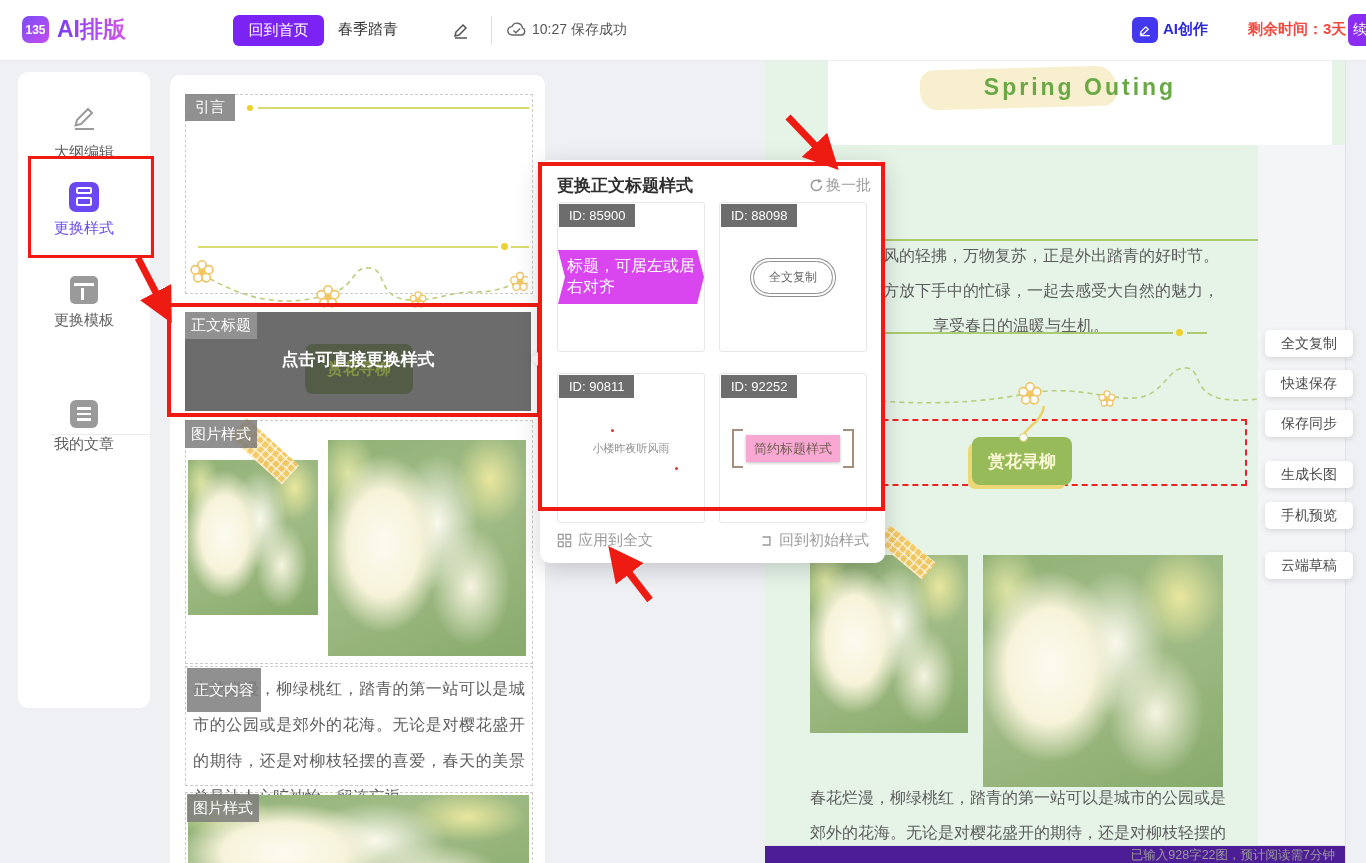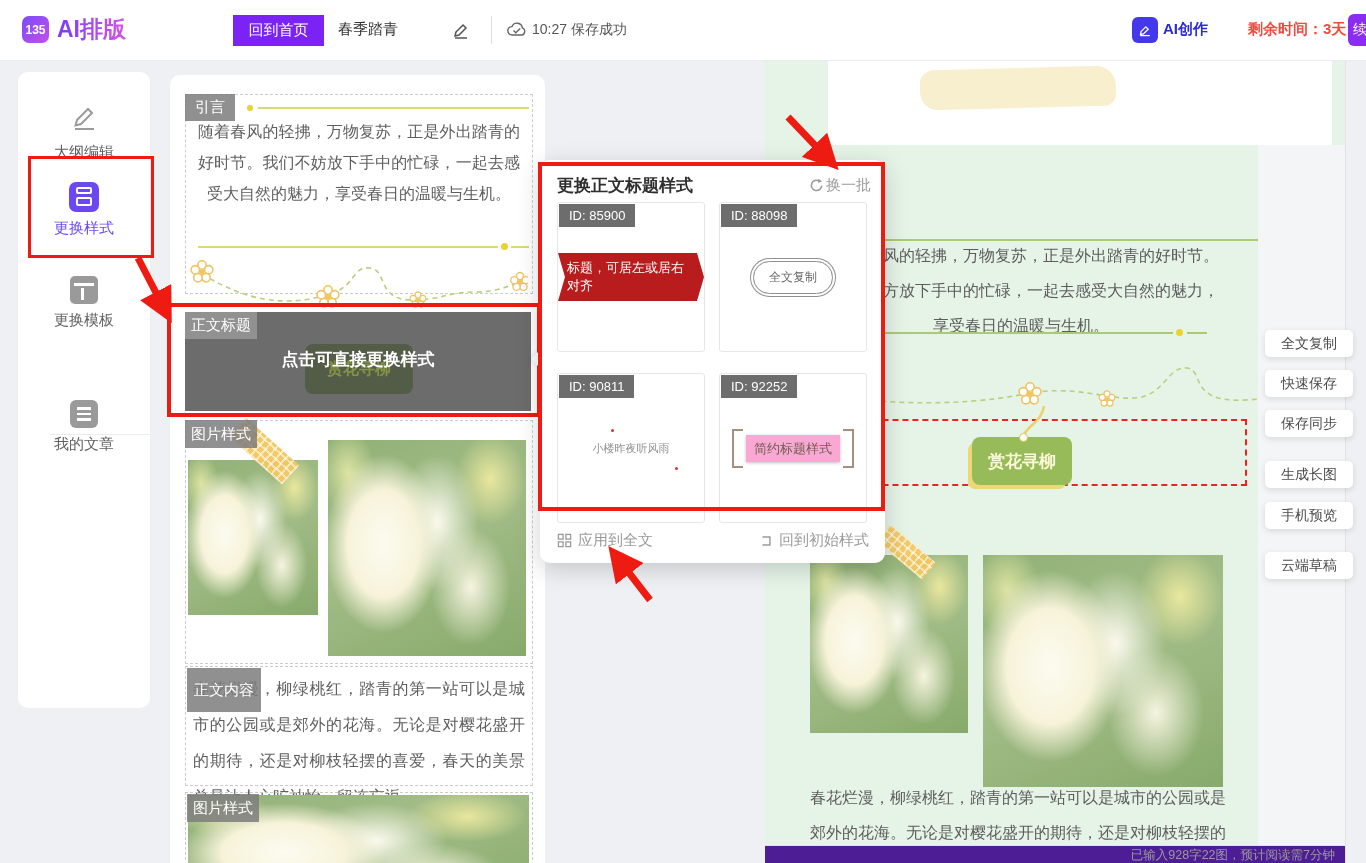--- a/index.html
+++ b/index.html
@@ -8,21 +8,21 @@
   .abs{position:absolute}
 
   
   .header{position:absolute;left:0;top:0;width:1366px;height:60px;background:#fff;
           border-bottom:1px solid #ececf0;z-index:40}
   .logo-badge{position:absolute;left:22px;top:16px;width:27px;height:27px;border-radius:7px;
     background:linear-gradient(135deg,#7a4df6,#c44df0);color:#fff;font-weight:bold;font-size:12px;
     display:flex;align-items:center;justify-content:center}
   .logo-name{position:absolute;left:57px;top:14px;font-size:23px;font-weight:bold;
     background:linear-gradient(90deg,#7a3cf5,#d356e8);-webkit-background-clip:text;background-clip:text;color:transparent}
-  .back-btn{position:absolute;left:233px;top:15px;width:91px;height:31px;border-radius:0;
+  .back-btn{position:absolute;left:233px;top:15px;width:91px;height:31px;border-radius:6px;
     background:#7b23f5;color:#fff;font-size:15px;display:flex;align-items:center;justify-content:center;cursor:pointer}
   .doc-title{position:absolute;left:338px;top:20px;font-size:15px;color:#333}
   .hdr-divider{position:absolute;left:491px;top:16px;width:1px;height:28px;background:#ddd}
   .save-status{position:absolute;left:532px;top:21px;font-size:14px;color:#555}
   .ai-create-ic{position:absolute;left:1132px;top:17px;width:26px;height:26px;border-radius:6px;background:#4338ee;
     display:flex;align-items:center;justify-content:center}
   .ai-create-tx{position:absolute;left:1163px;top:20px;font-size:15px;font-weight:bold;color:#2b2ad8}
   .time-left{position:absolute;left:1248px;top:20px;font-size:15px;font-weight:bold;color:#f2483e}
   .renew-btn{position:absolute;left:1348px;top:14px;width:30px;height:32px;border-radius:6px;background:#8b2cf5;
     color:#fff;font-size:14px;display:flex;align-items:center;padding-left:5px;box-sizing:border-box}
@@ -72,21 +72,21 @@
   
   .popup{position:absolute;left:540px;top:160px;width:345px;height:403px;background:#fff;border-radius:10px;
     box-shadow:0 6px 24px rgba(0,0,0,.18);z-index:30}
   .popup-tip{position:absolute;left:534px;top:352px;width:14px;height:14px;background:#fff;transform:rotate(45deg);
     box-shadow:-2px 2px 4px rgba(0,0,0,.06);z-index:29}
   .popup-title{position:absolute;left:17px;top:14px;font-size:17px;font-weight:bold;color:#2e2e2e}
   .refresh{position:absolute;right:14px;top:16px;font-size:15px;color:#9a9a9a;display:flex;align-items:center;gap:2px;cursor:pointer}
   .card{position:absolute;width:148px;height:150px;border:1px solid #e7e7e7;border-radius:3px;box-sizing:border-box;cursor:pointer}
   .idchip{position:absolute;left:1px;top:1px;background:#6d6d6d;color:#fff;font-size:13px;padding:4px 10px}
   .card-center{position:absolute;left:0;top:0;width:100%;height:100%;display:flex;align-items:center;justify-content:center}
-  .ribbon{background:#b91c1c;color:#fff;font-size:13px;padding:6px 9px;
+  .ribbon{background:#d946ef;color:#fff;font-size:16px;padding:6px 9px;
     clip-path:polygon(0 0,calc(100% - 7px) 0,100% 50%,calc(100% - 7px) 100%,0 100%,7px 50%)}
   .ring{border:1px solid #909090;border-radius:999px;padding:7px 15px;font-size:12px;color:#666;
     box-shadow:0 0 0 2px #fff,0 0 0 3px #909090}
   .tiny-title{font-size:11px;color:#909090;position:relative}
   .tiny-title i{position:absolute;width:3px;height:3px;background:#d33;border-radius:50%}
   .brk{position:relative;padding:10px 14px}
   .brk::before{content:"";position:absolute;left:0;top:0;bottom:0;width:9px;border:2px solid #a5907e;border-right:none}
   .brk::after{content:"";position:absolute;right:0;top:0;bottom:0;width:9px;border:2px solid #a5907e;border-left:none}
   .brk span{background:#f9a8d4;box-shadow:0 1px 3px rgba(0,0,0,.25);padding:6px 8px;font-size:13px;color:#6e5c4f;position:relative}
   .popup-footer-item{position:absolute;bottom:13px;font-size:15px;color:#9a9a9a;display:flex;align-items:center;gap:6px;cursor:pointer}
@@ -198,21 +198,20 @@
     <div class="side-label">我的文章</div>
   </div>
 </div>
 
 <div class="editor">
 
   <div class="dashedbox" style="left:15px;top:19px;width:346px;height:198px"></div>
   <div class="lbl" style="left:15px;top:19px;width:50px;height:27px">引言</div>
   <div class="deco-dot" style="left:77px;top:30px;width:6px;height:6px"></div>
   <div class="deco-line" style="left:88px;top:32px;width:271px"></div>
-  <div class="intro-text">随着春风的轻拂，万物复苏，正是外出踏青的好时节。我们不妨放下手中的忙碌，一起去感受大自然的魅力，享受春日的温暖与生机。</div>
   <div class="deco-line" style="left:28px;top:171px;width:300px"></div>
   <div class="deco-dot" style="left:331px;top:168px;width:7px;height:7px"></div>
   <div class="deco-line" style="left:341px;top:171px;width:18px"></div>
   <svg class="abs" style="left:18px;top:177px" width="340" height="56" viewBox="0 0 340 56">
     <path class="curl" d="M14,22 C60,50 96,54 136,44 C170,36 162,14 182,16 C200,18 188,48 224,48 C252,48 260,40 288,40 C310,40 320,34 332,30"></path>
     <use href="#flower" x="14" y="20"></use>
     <use href="#flower" x="140" y="45"></use>
     <use href="#flower" x="230" y="48" transform="scale(1)" style="transform-origin:230px 48px;transform:scale(.72)"></use>
     <use href="#flower" x="332" y="30" style="transform-origin:332px 30px;transform:scale(.85)"></use>
   </svg>
@@ -236,20 +235,21 @@
 
   <div class="dashedbox" style="left:15px;top:717px;width:346px;height:71px;overflow:hidden">
     <div class="tulip abs" style="left:2px;top:2px;width:341px;height:120px"></div>
   </div>
   <div class="lbl" style="left:17px;top:719px;width:72px;height:28px">图片样式</div>
 </div>
 
 <div class="preview">
   <div class="pv-white-hd">
     <div class="brush"></div>
+    <div class="pv-title">Spring Outing</div>
   </div>
 </div>
 <div class="gutter"></div>
 
 <div class="pv-greenline" style="left:775px;top:239px;width:557px"></div>
 <div class="pv-line" style="left:883px;top:246px">风的轻拂，万物复苏，正是外出踏青的好时节。</div>
 <div class="pv-line" style="left:883px;top:281px">方放下手中的忙碌，一起去感受大自然的魅力，</div>
 <div class="pv-line" style="left:933px;top:316px">享受春日的温暖与生机。</div>
 <div class="pv-greenline" style="left:775px;top:332px;width:398px"></div>
 <div class="deco-dot abs" style="left:1176px;top:329px;width:7px;height:7px"></div>

